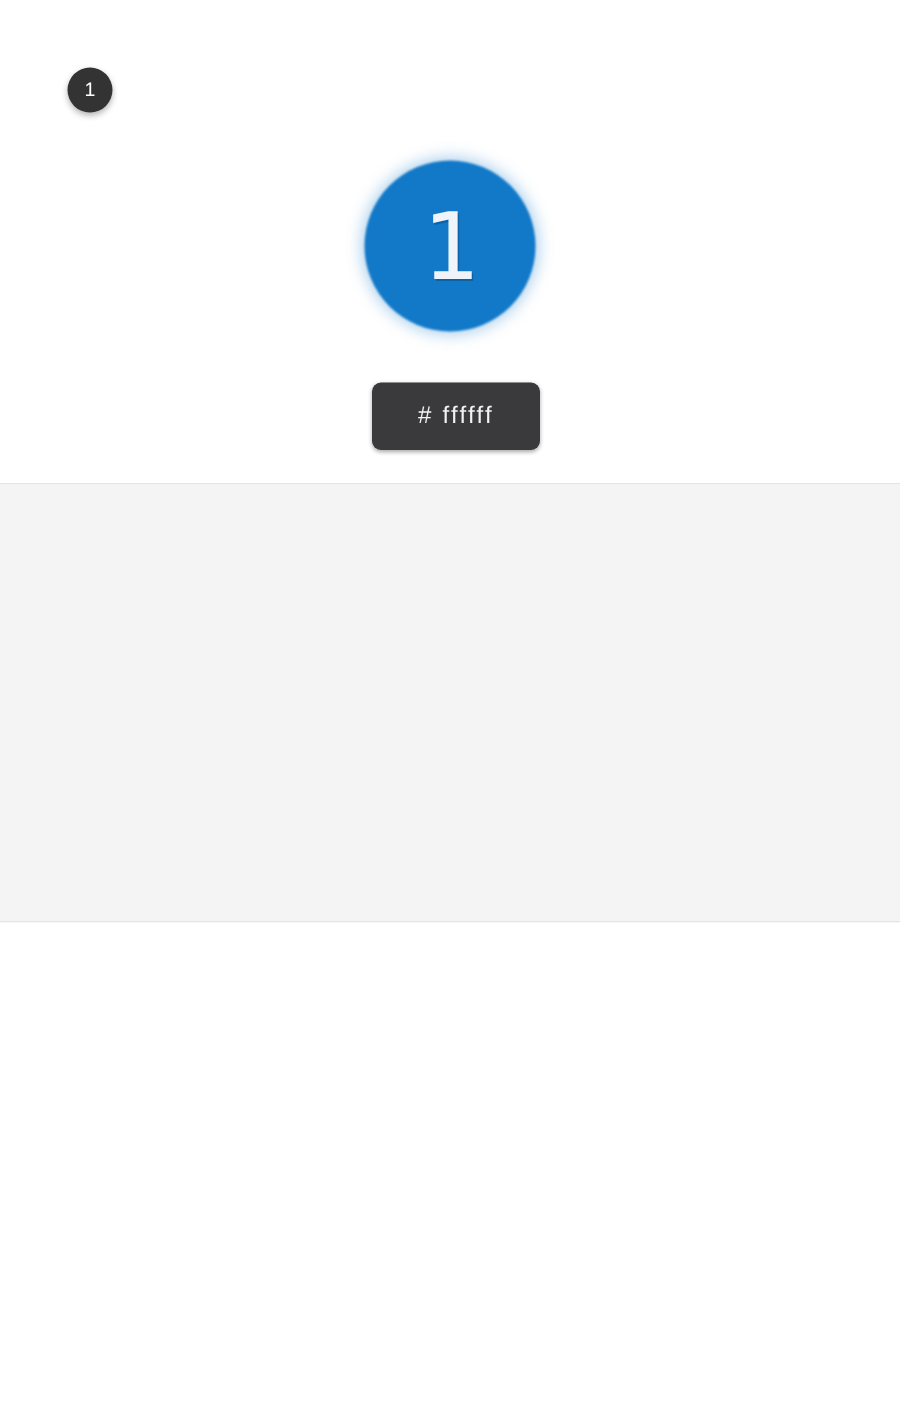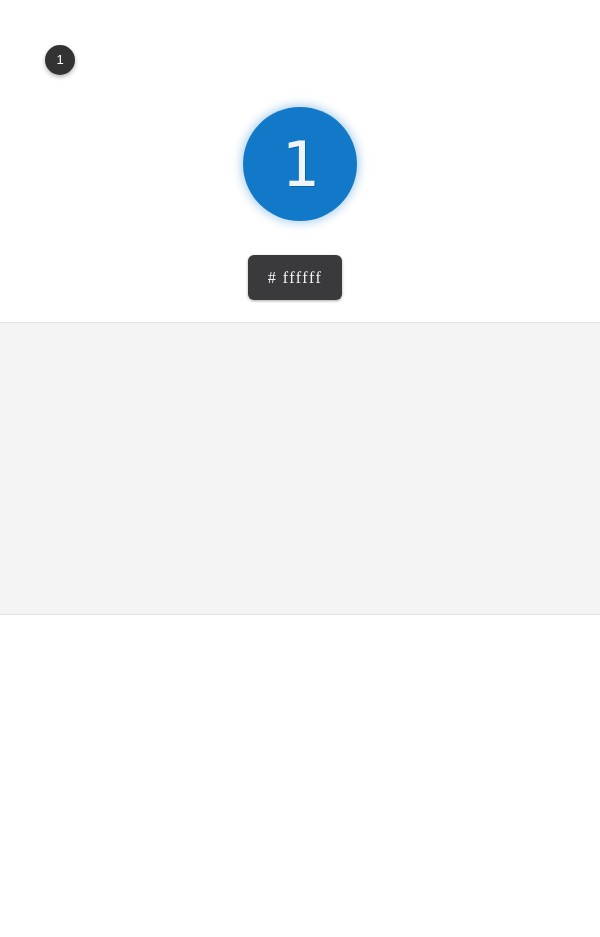--- a/index.html
+++ b/index.html
@@ -78,26 +78,26 @@
     letter-spacing: 0;
     text-shadow: 1px 1px 0 rgba(10,70,120,0.45);
     filter: blur(0.5px);
   }
 
   
   #hex-chip {
     position: absolute;
     left: 248px;
     top: 255px;
-    width: 94px;
+    width: 112px;
     height: 45px;
     border-radius: 6px;
     background: #3a3a3c;
     color: #f2f2f2;
-    font-family: Liberation Serif, serif;
+    font-family: Liberation Sans, sans-serif;
     font-size: 16px;
     letter-spacing: 1.5px;
     display: flex;
     align-items: center;
     justify-content: center;
     box-shadow: 0 1px 3px rgba(0,0,0,0.35);
   }
 
   
   #character-panel {

